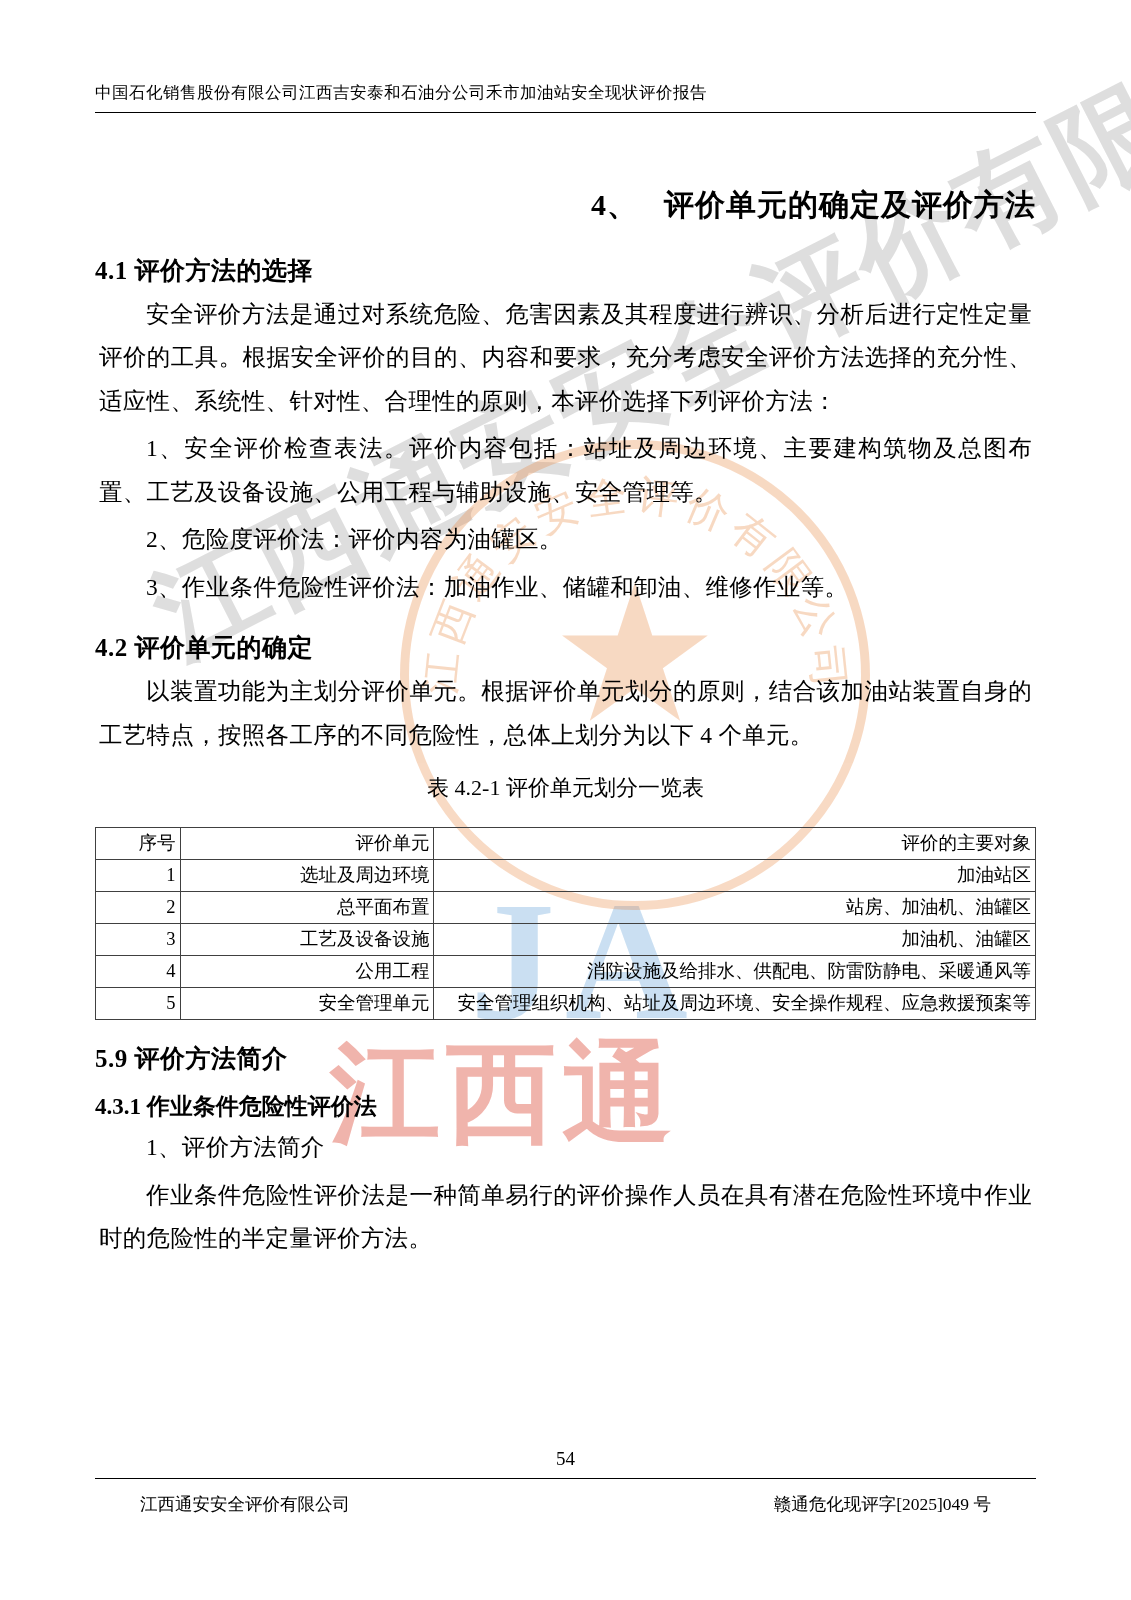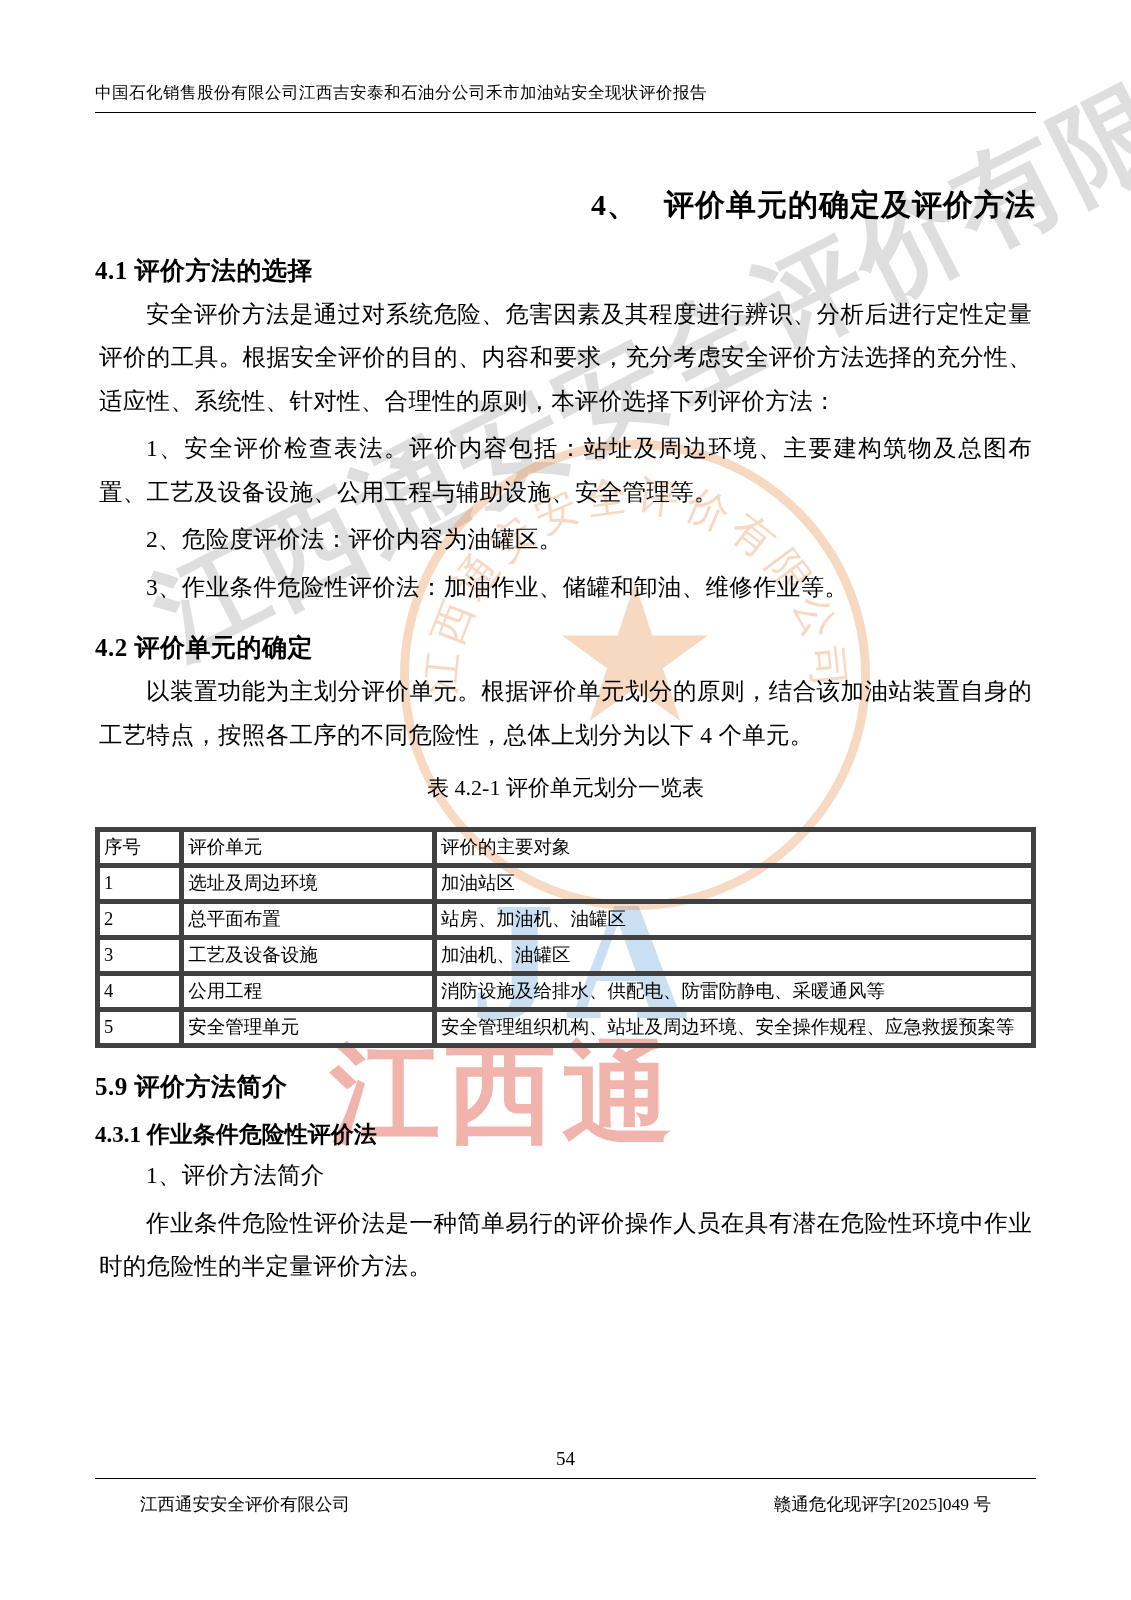--- a/index.html
+++ b/index.html
@@ -167,22 +167,22 @@
     margin: 16px 0 24px 0;
   }
   table.eval-table {
     width: 100%;
     border-collapse: collapse;
     font-size: 18.5px;
     background: transparent;
   }
   table.eval-table th,
   table.eval-table td {
-    border: 5px solid #404040;
-    text-align: left;
+    border: 1px solid #404040;
+    text-align: right;
     padding: 3px 4px;
     line-height: 1.35;
     font-weight: normal;
   }
   table.eval-table col.c1 { width: 9%; }
   table.eval-table col.c2 { width: 27%; }
   table.eval-table col.c3 { width: 64%; }
 
   
   .page-number {

